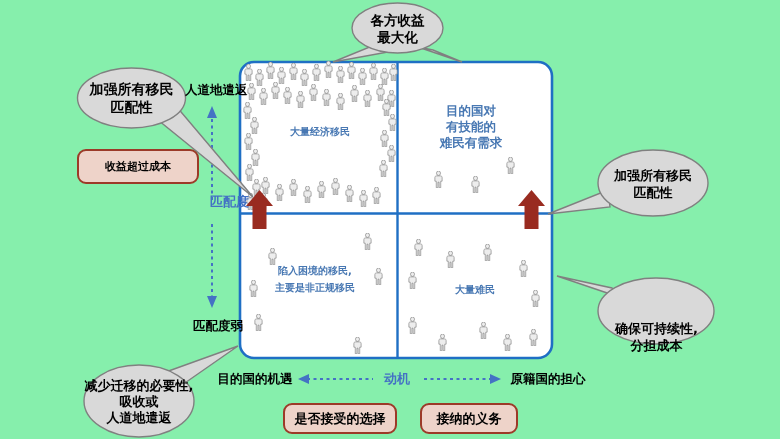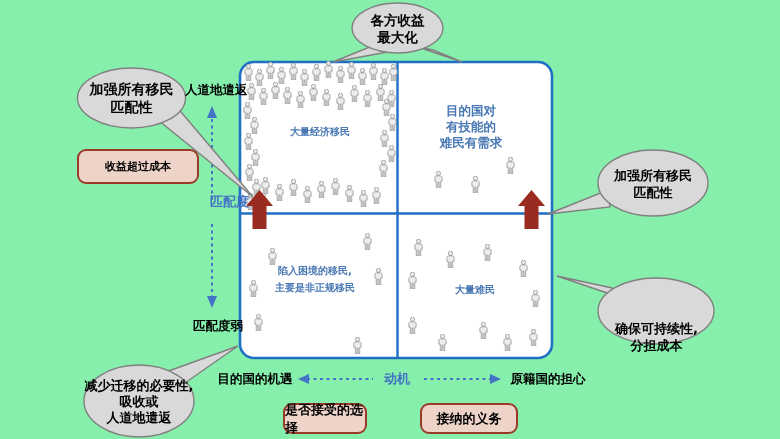--- a/index.html
+++ b/index.html
@@ -189,21 +189,21 @@
   <div class="bubble-text" style="left:598px;top:167px;width:110px;font-size:13px;line-height:17px;">
     <div>加强所有移民</div>
     <div>匹配性</div>
   </div>
   <div class="bubble-text" style="left:598px;top:295px;width:117px;font-size:13px;line-height:17px;margin-top:25px;">
     <div>确保可持续性,</div>
     <div>分担成本</div>
   </div>
 
   <div class="callout" style="left:77px;top:149px;width:122px;height:35px;font-size:11px;">收益超过成本</div>
-  <div class="callout" style="left:283px;top:403px;width:84px;height:31px;font-size:13px;">是否接受的选择</div>
+  <div class="callout" style="left:283px;top:403px;width:114px;height:31px;font-size:13px;">是否接受的选择</div>
   <div class="callout" style="left:420px;top:403px;width:98px;height:31px;font-size:13px;">接纳的义务</div>
 
   <div class="lbl" style="left:185px;top:83px;width:60px;text-align:center;">人道地遣返</div>
   <div class="lbl blue" style="left:186px;top:195px;width:52px;text-align:right;margin-left:11px;">匹配度</div>
   <div class="lbl" style="left:188px;top:319px;width:60px;text-align:center;">匹配度弱</div>
   <div class="lbl" style="left:216px;top:372px;width:78px;text-align:center;">目的国的机遇</div>
   <div class="lbl blue" style="left:380px;top:372px;width:34px;text-align:center;">动机</div>
   <div class="lbl" style="left:508px;top:372px;width:80px;text-align:center;">原籍国的担心</div>
 
   <div class="qlabel" style="left:260px;top:124px;width:120px;">大量经济移民</div>

